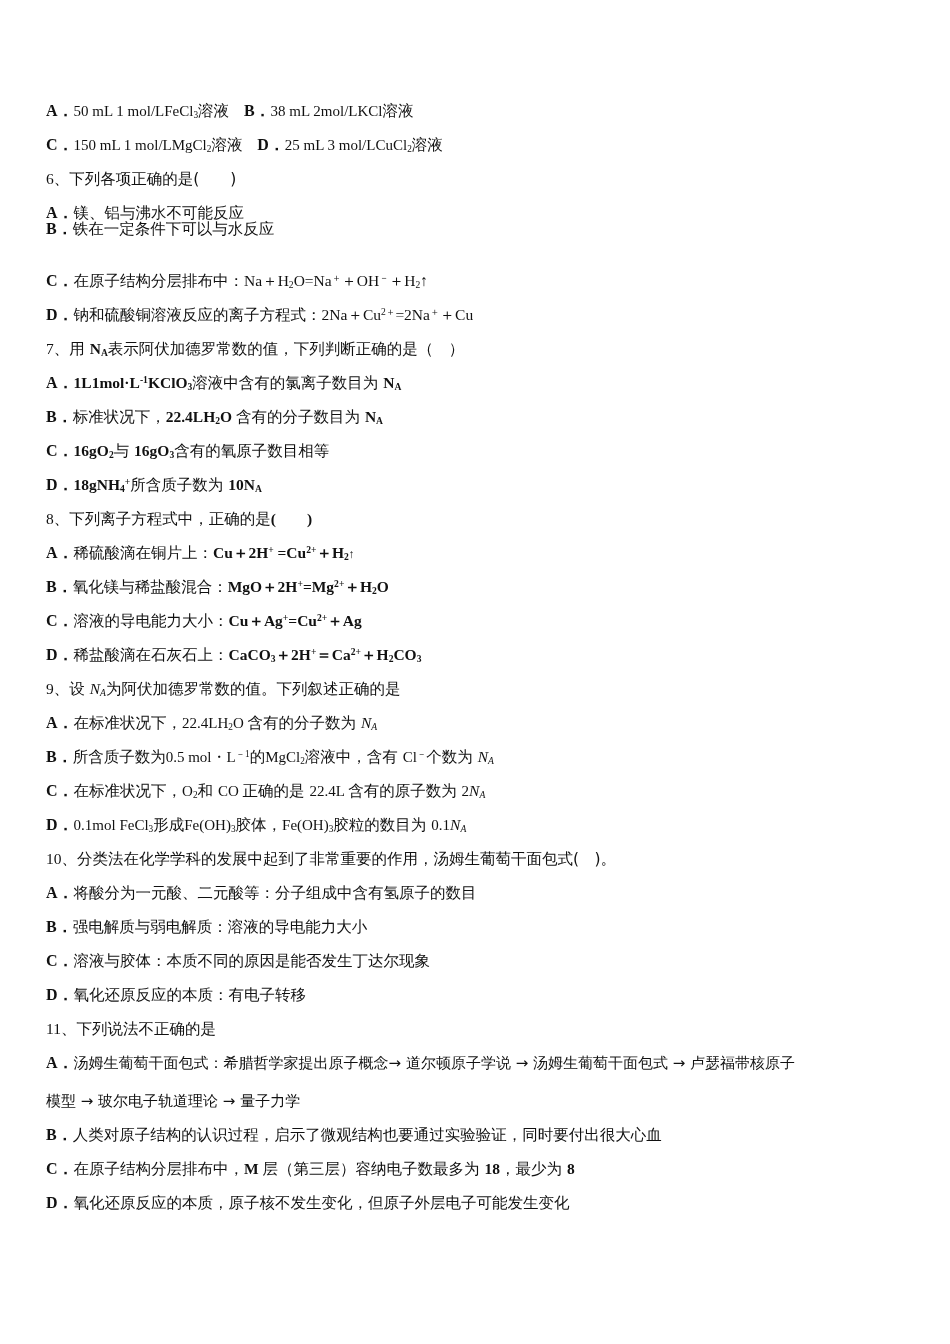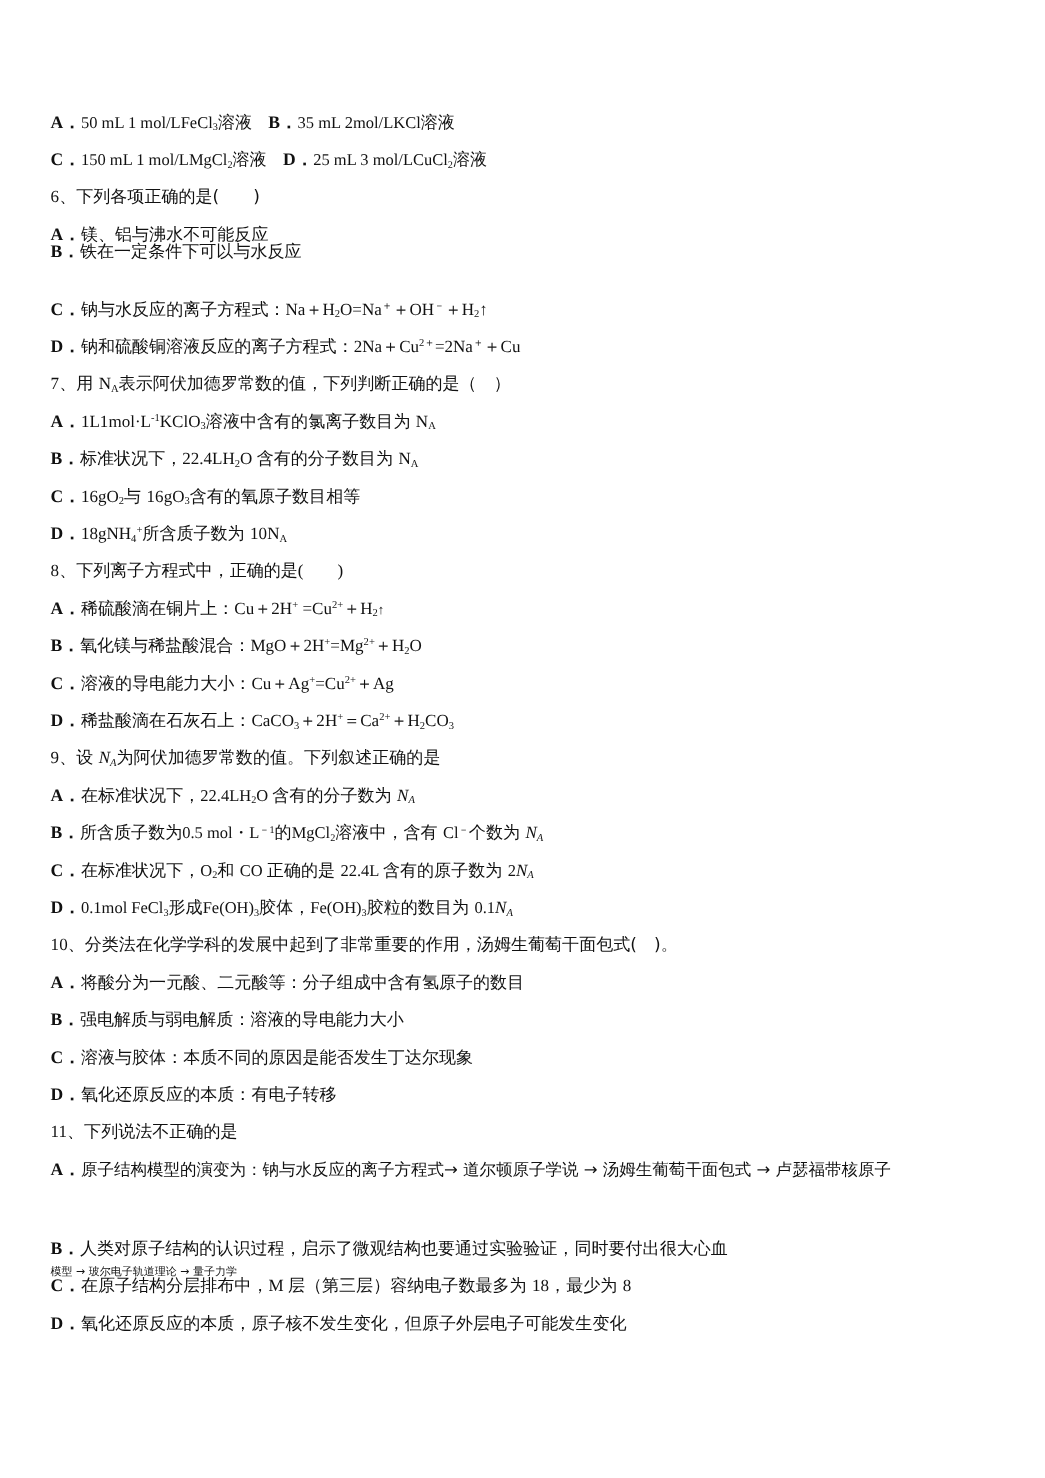--- a/index.html
+++ b/index.html
@@ -27,55 +27,55 @@
       white-space: nowrap;
       font-size: 15.5px;
       line-height: 22px;
       height: 22px;
     }
     .lbl {
       font-family: "Liberation Serif", "DejaVu Serif", serif;
       font-weight: bold;
       font-size: 16px;
     }
-    .b { font-weight: normal; font-family: "Liberation Serif", serif; }
+    .b { font-weight: bold; font-family: "Liberation Serif", serif; }
     .mono { font-family: Liberation Serif, serif; font-size: 15px; }
     .serif { font-family: "Liberation Serif", "DejaVu Serif", serif; }
     .it { font-style: italic; }
     sub { font-size: 0.62em; vertical-align: -0.25em; line-height: 0; }
     sup { font-size: 0.62em; vertical-align: 0.55em; line-height: 0; }
     .arrow { font-size: 0.75em; }
     .cn { font-family: "DejaVu Sans", sans-serif; }
     .qnum { font-family: "Liberation Serif", serif; }
   </style>
 </head>
 <body>
 
 <div class="page">
 
   <div class="line" style="top:2px">
     <span class="lbl">A．</span><span class="mono">50 mL 1 mol/LFeCl<sub>3</sub></span><span class="cn">溶液</span>
-    &nbsp;&nbsp;<span class="lbl">B．</span><span class="mono">35 mL 2mol/LKCl</span><span class="cn">溶液</span>
+    &nbsp;&nbsp;<span class="lbl">B．</span><span class="mono">38 mL 2mol/LKCl</span><span class="cn">溶液</span>
   </div>
   <div class="line" style="top:36px">
     <span class="lbl">C．</span><span class="mono">150 mL 1 mol/LMgCl<sub>2</sub></span><span class="cn">溶液</span>
     &nbsp;&nbsp;<span class="lbl">D．</span><span class="mono">25 mL 3 mol/LCuCl<sub>2</sub></span><span class="cn">溶液</span>
   </div>
 
   <div class="line" style="top:70px">
     <span class="qnum">6、</span><span class="cn">下列各项正确的是(　　)</span>
   </div>
   <div class="line" style="top:104px">
     <span class="lbl">A．</span><span class="cn">镁、铝与沸水不可能反应</span>
   </div>
   <div class="line" style="top:120px">
     <span class="lbl">B．</span><span class="cn">铁在一定条件下可以与水反应</span>
   </div>
   <div class="line" style="top:172px">
-    <span class="lbl">C．</span><span class="cn">钠与水反应的离子方程式：</span><span class="serif">Na＋H<sub>2</sub>O=Na<sup>＋</sup>＋OH<sup>－</sup>＋H<sub>2</sub>↑</span>
+    <span class="lbl">C．</span><span class="cn">在原子结构分层排布中：</span><span class="serif">Na＋H<sub>2</sub>O=Na<sup>＋</sup>＋OH<sup>－</sup>＋H<sub>2</sub>↑</span>
   </div>
   <div class="line" style="top:206px">
     <span class="lbl">D．</span><span class="cn">钠和硫酸铜溶液反应的离子方程式：</span><span class="serif">2Na＋Cu<sup>2＋</sup>=2Na<sup>＋</sup>＋Cu</span>
   </div>
 
   <div class="line" style="top:240px">
     <span class="qnum">7、</span><span class="cn">用 </span><span class="b">N<sub>A</sub></span><span class="cn">表示阿伏加德罗常数的值，下列判断正确的是（　）</span>
   </div>
   <div class="line" style="top:274px">
     <span class="lbl">A．</span><span class="b">1L1mol·L<sup>-1</sup>KClO<sub>3</sub></span><span class="cn">溶液中含有的氯离子数目为 </span><span class="b">N<sub>A</sub></span>
@@ -135,23 +135,23 @@
     <span class="lbl">C．</span><span class="cn">溶液与胶体：本质不同的原因是能否发生丁达尔现象</span>
   </div>
   <div class="line" style="top:886px">
     <span class="lbl">D．</span><span class="cn">氧化还原反应的本质：有电子转移</span>
   </div>
 
   <div class="line" style="top:920px">
     <span class="qnum">11、</span><span class="cn">下列说法不正确的是</span>
   </div>
   <div class="line" style="top:954px; font-size:15px">
-    <span class="lbl">A．</span><span class="cn">原子结构模型的演变为：钠与水反应的离子方程式→ 道尔顿原子学说 → 汤姆生葡萄干面包式 → 卢瑟福带核原子</span>
+    <span class="lbl">A．</span><span class="cn">汤姆生葡萄干面包式：希腊哲学家提出原子概念→ 道尔顿原子学说 → 汤姆生葡萄干面包式 → 卢瑟福带核原子</span>
   </div>
-  <div class="line" style="top:1048px; font-size:10px">
+  <div class="line" style="top:992px; font-size:15px">
     <span class="cn">模型 → 玻尔电子轨道理论 → 量子力学</span>
   </div>
   <div class="line" style="top:1026px">
     <span class="lbl">B．</span><span class="cn">人类对原子结构的认识过程，启示了微观结构也要通过实验验证，同时要付出很大心血</span>
   </div>
   <div class="line" style="top:1060px">
     <span class="lbl">C．</span><span class="cn">在原子结构分层排布中，</span><span class="b">M </span><span class="cn">层（第三层）容纳电子数最多为 </span><span class="b">18</span><span class="cn">，最少为 </span><span class="b">8</span>
   </div>
   <div class="line" style="top:1094px">
     <span class="lbl">D．</span><span class="cn">氧化还原反应的本质，原子核不发生变化，但原子外层电子可能发生变化</span>

